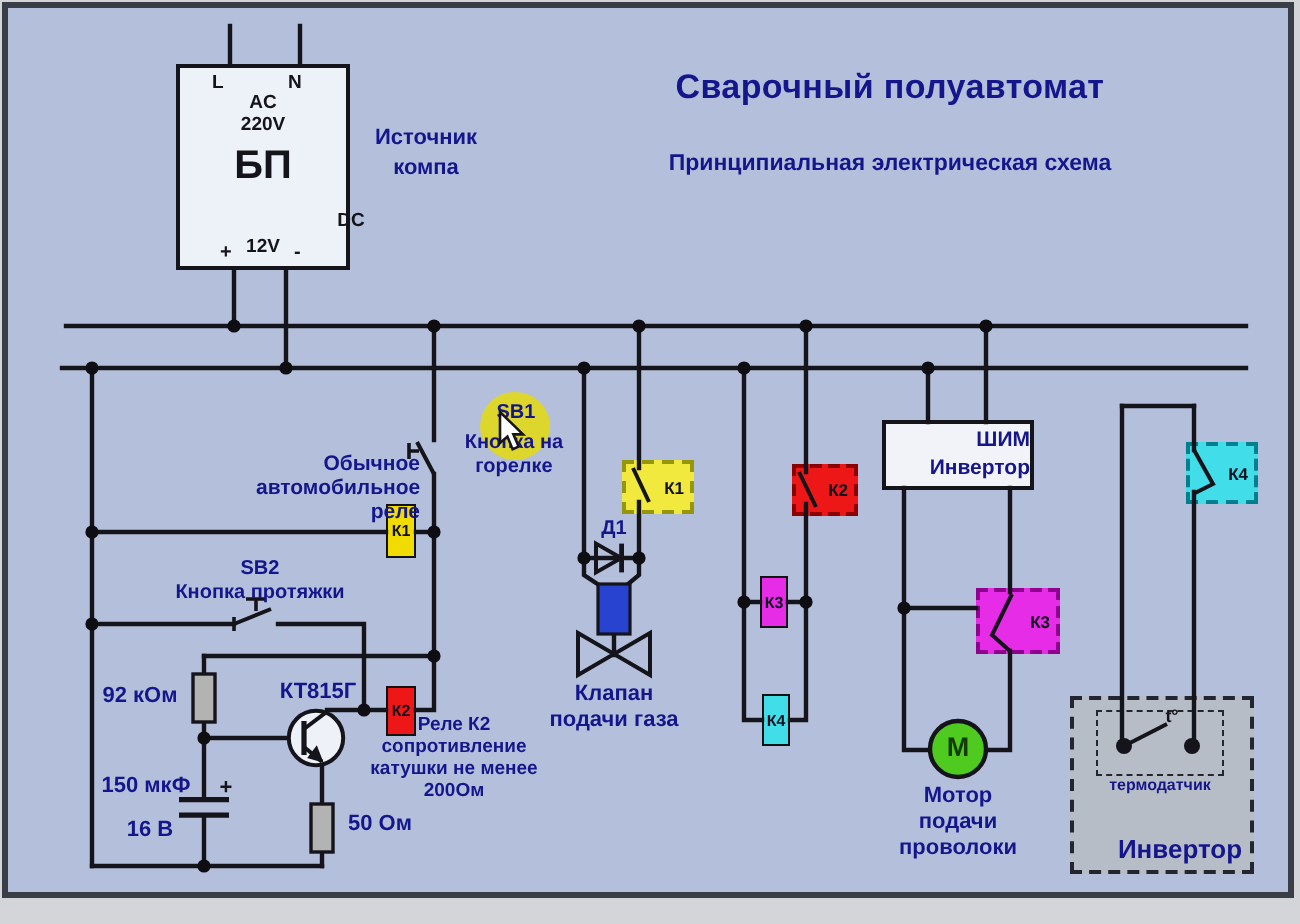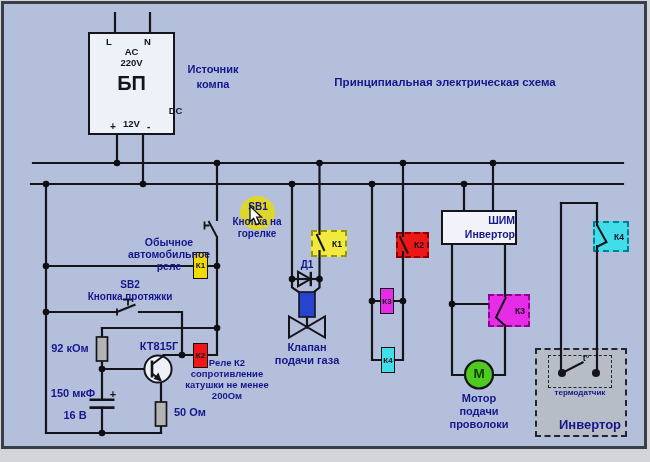--- a/index.html
+++ b/index.html
@@ -19,20 +19,21 @@
   .sensbox{position:absolute;border:1.5px dashed #23262e;z-index:2;box-sizing:border-box;}
   svg.wires{position:absolute;left:0;top:0;z-index:5;pointer-events:none;}
   .cursor{position:absolute;z-index:7;pointer-events:none;}
 </style>
 </head>
 <body>
 
 <div id="stage">
   <div class="frame"></div>
 
+  <div class="lbl" style="left:320px;top:34px;width:250px;font-size:17px;letter-spacing:0.2px;">Сварочный полуавтомат</div>
   <div class="lbl" style="left:315px;top:76px;width:260px;font-size:11.5px;">Принципиальная электрическая схема</div>
 
   <div class="box psu" style="left:88px;top:32px;width:87px;height:103px;">
     <span style="left:16px;top:2px;font-size:9.5px;">L</span>
     <span style="left:54px;top:2px;font-size:9.5px;">N</span>
     <span style="left:0;width:100%;text-align:center;top:12px;font-size:9.5px;">AC</span>
     <span style="left:0;width:100%;text-align:center;top:23px;font-size:9.5px;">220V</span>
     <span style="left:0;width:100%;text-align:center;top:38px;font-size:20px;">БП</span>
     <span style="left:0;width:100%;text-align:center;top:71px;font-size:9.5px;padding-left:44px;">DC</span>
     <span style="left:20px;top:87px;font-size:10px;">+</span>
@@ -44,21 +45,21 @@
     <div>компа</div>
   </div>
 
   <div class="box" style="left:240px;top:196px;width:35px;height:34px;border-radius:50%;background:#ddd62c;z-index:1;"></div>
   <div class="lbl" style="left:238px;top:201px;width:40px;font-size:10px;">SB1</div>
   <div class="lbl" style="left:224px;top:216px;width:66px;font-size:10px;line-height:11.5px;">
     <div>Кнопка на</div>
     <div>горелке</div>
   </div>
 
-  <div class="lbl" style="left:128px;top:236px;width:82px;font-size:10.5px;line-height:12px;">
+  <div class="lbl" style="left:128px;top:226px;width:82px;font-size:10.5px;line-height:12px;text-align:right;">
     <div>Обычное</div>
     <div>автомобильное</div>
     <div>реле</div>
   </div>
 
   <div class="lbl" style="left:110px;top:279px;width:40px;font-size:10px;">SB2</div>
   <div class="lbl" style="left:83px;top:291px;width:94px;font-size:10px;">Кнопка протяжки</div>
 
   <div class="lbl" style="left:48px;top:342px;width:44px;font-size:11px;">92 кОм</div>
   <div class="lbl" style="left:134px;top:340px;width:50px;font-size:11px;">КТ815Г</div>

